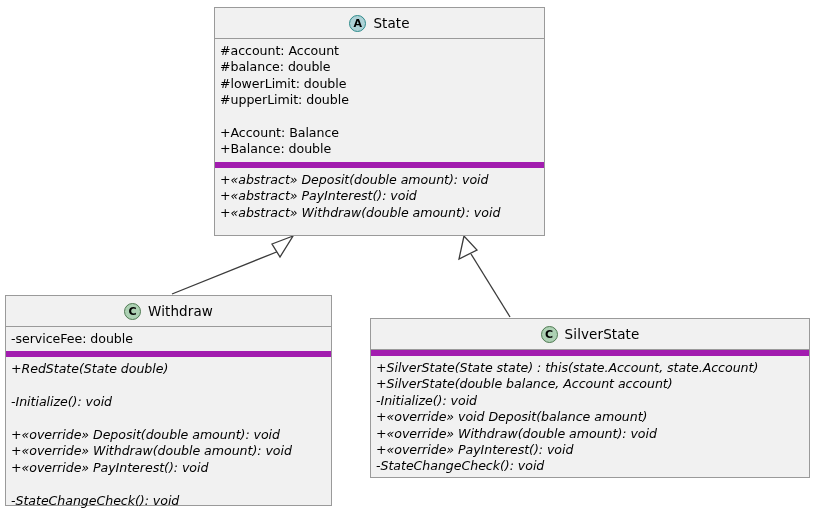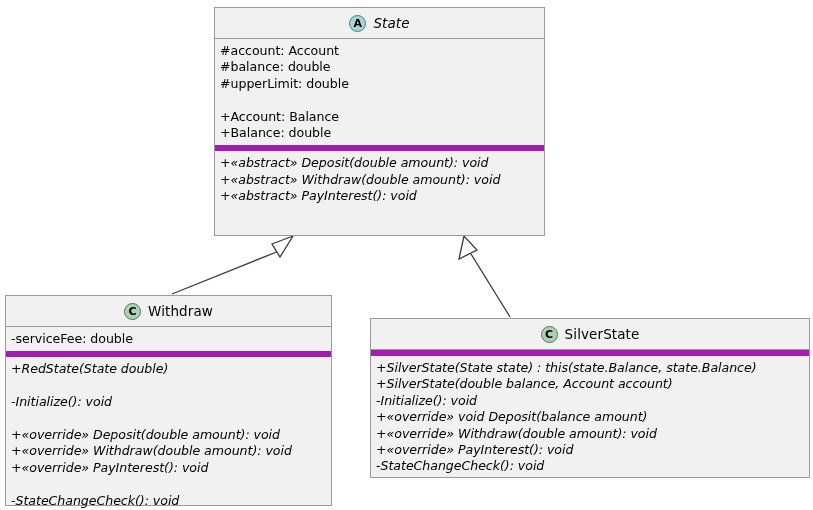--- a/index.html
+++ b/index.html
@@ -77,21 +77,20 @@
     background: #ADD1B4;
     border: 1px solid #4F7A52;
     color: #000000;
   }
 
   .class-title {
     font-size: 13.5px;
     letter-spacing: 0.1px;
   }
   .class-title.abstract-name {
-    font-style: italic;
   }
 
   .compartment {
     padding: 4px 5px 4px 5px;
     box-sizing: border-box;
     border-bottom: 6px solid #a21caf;
   }
   .compartment:last-child {
     border-bottom: none;
     font-style: italic;
@@ -150,29 +149,30 @@
   </svg>
 
   <div class="uml-class" id="class-state">
     <div class="class-header">
       <span class="class-icon icon-abstract">A</span>
       <span class="class-title abstract-name">State</span>
     </div>
     <div class="compartment">
       <div class="member">#account: Account</div>
       <div class="member">#balance: double</div>
+      <div class="member">#lowerLimit: double</div>
       <div class="member">#upperLimit: double</div>
       <div class="member spacer"></div>
       <div class="member">+Account: Balance</div>
       <div class="member">+Balance: double</div>
     </div>
     <div class="compartment">
       <div class="member">+«abstract» Deposit(double amount): void</div>
+      <div class="member">+«abstract» PayInterest(): void</div>
       <div class="member">+«abstract» Withdraw(double amount): void</div>
-      <div class="member">+«abstract» PayInterest(): void</div>
     </div>
   </div>
 
   <div class="uml-class" id="class-redstate">
     <div class="class-header">
       <span class="class-icon icon-class">C</span>
       <span class="class-title">Withdraw</span>
     </div>
     <div class="compartment">
       <div class="member">-serviceFee: double</div>
@@ -190,21 +190,21 @@
     </div>
   </div>
 
   <div class="uml-class" id="class-silverstate">
     <div class="class-header">
       <span class="class-icon icon-class">C</span>
       <span class="class-title">SilverState</span>
     </div>
     <div class="compartment empty-compartment"></div>
     <div class="compartment">
-      <div class="member">+SilverState(State state) : this(state.Balance, state.Balance)</div>
+      <div class="member">+SilverState(State state) : this(state.Account, state.Account)</div>
       <div class="member">+SilverState(double balance, Account account)</div>
       <div class="member">-Initialize(): void</div>
       <div class="member">+«override» void Deposit(balance amount)</div>
       <div class="member">+«override» Withdraw(double amount): void</div>
       <div class="member">+«override» PayInterest(): void</div>
       <div class="member">-StateChangeCheck(): void</div>
     </div>
   </div>
 
 </div>

